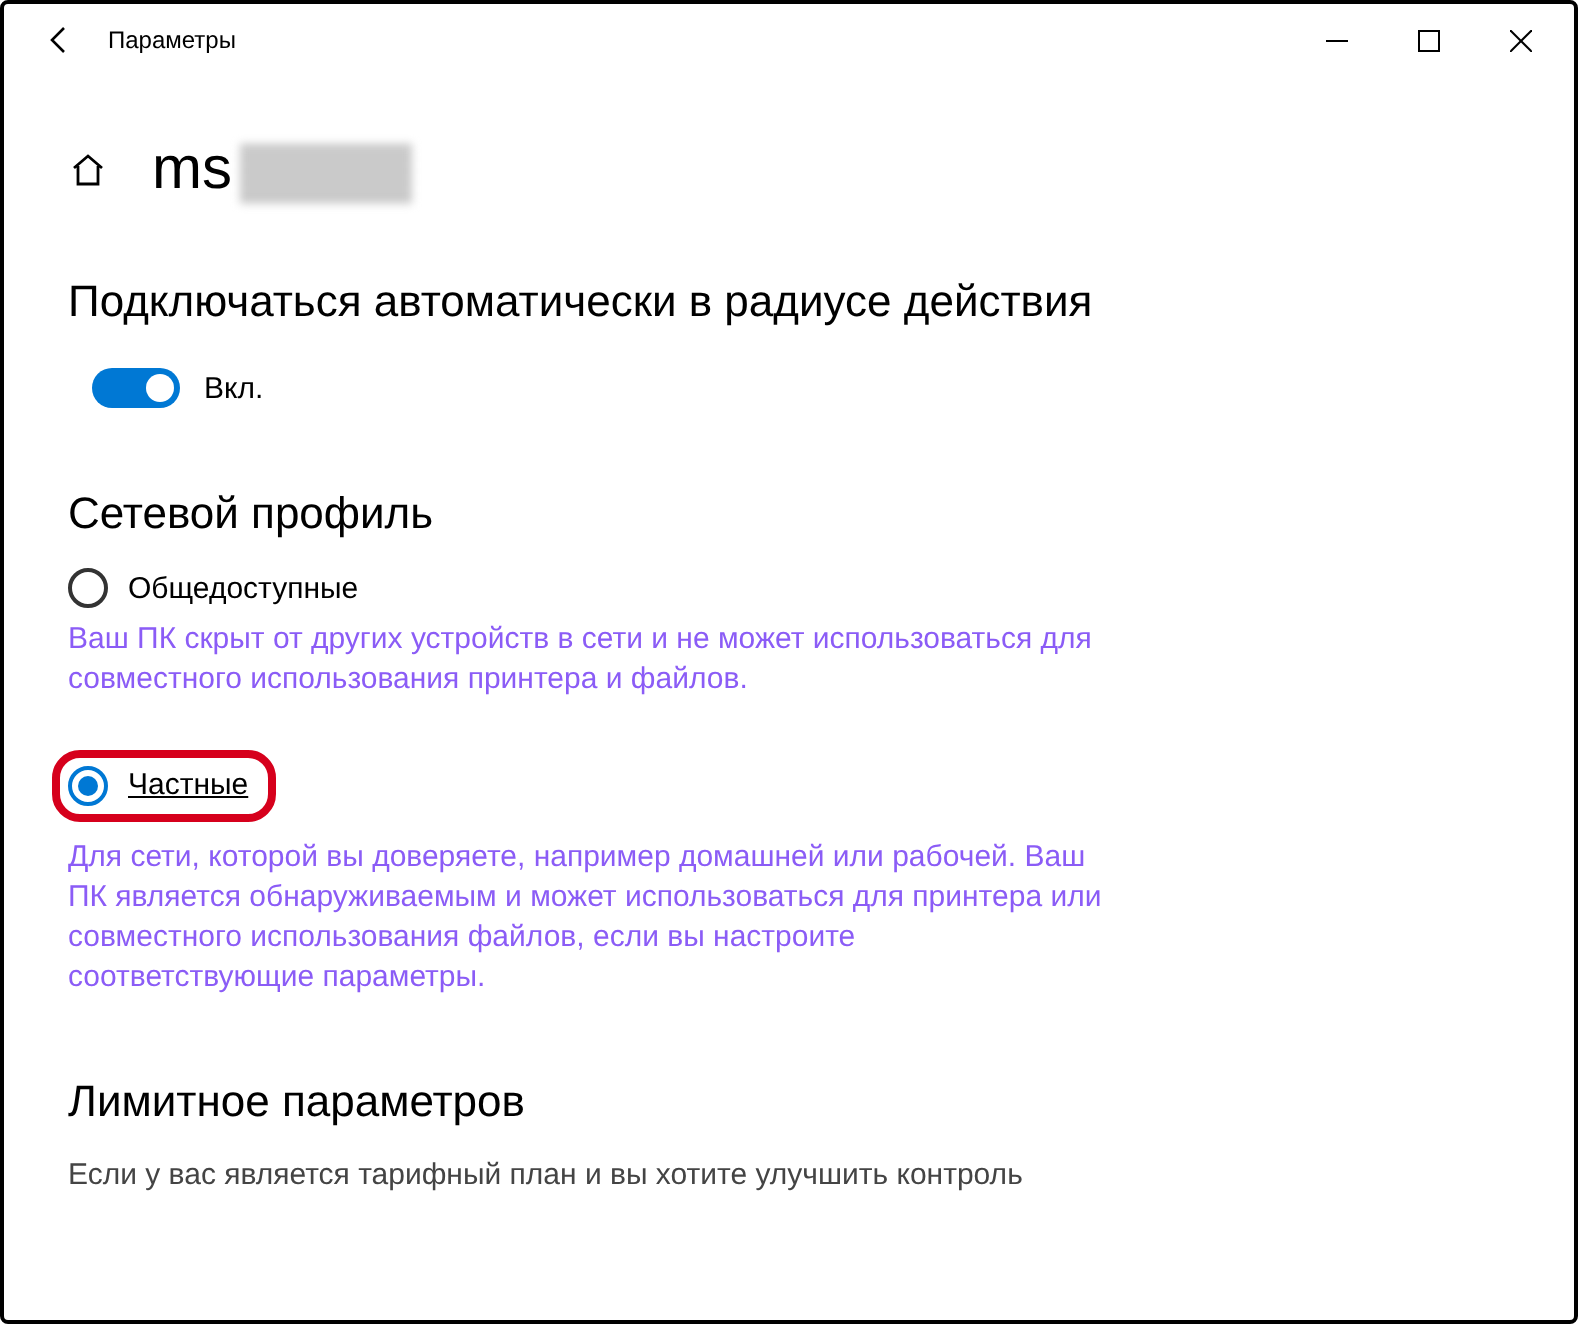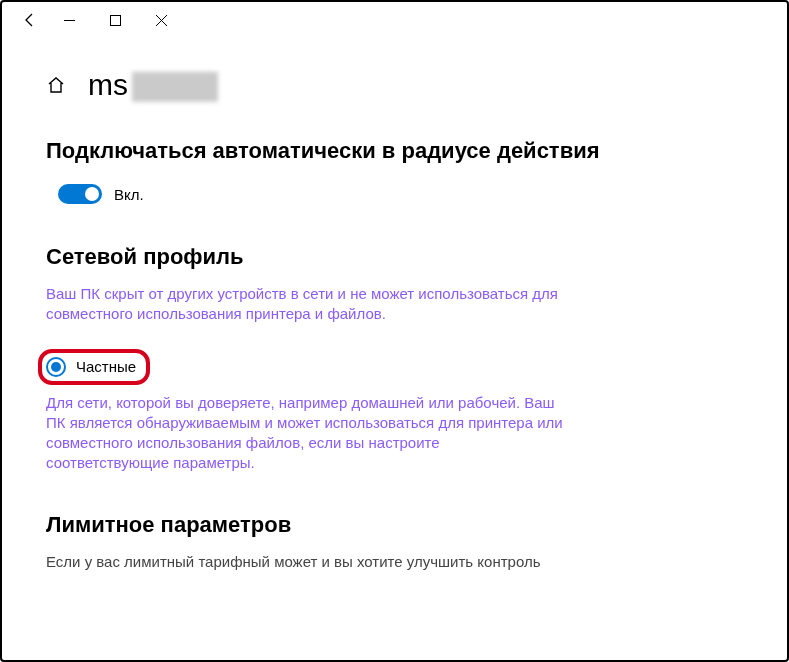--- a/index.html
+++ b/index.html
@@ -20,35 +20,35 @@
     align-items: center;
     height: 36px;
     padding: 0 4px 0 12px;
   }
   .titlebar .back { width: 32px; display:flex; align-items:center; justify-content:center; cursor:pointer; }
   .titlebar .title { font-size: 12px; margin-left: 8px; flex: 1; }
   .winbtns { display:flex; }
   .winbtn { width: 46px; height: 32px; display:flex; align-items:center; justify-content:center; cursor:pointer; }
   .winbtn svg { stroke:#000; stroke-width:1; fill:none; }
 
-  .content { padding: 12px 36px 0 44px; }
+  .content { padding: 12px 36px 0 32px; }
 
   .page-title-row { display:flex; align-items:center; margin: 18px 0 36px 0; }
   .home-icon { margin-right: 22px; display:flex; }
   .page-title { font-size: 30px; font-weight: 400; letter-spacing: 0; }
   .blurbox {
     display:inline-block;
     width: 86px; height: 30px;
     background: repeating-linear-gradient(0deg,#d0d0d0,#d0d0d0 3px,#c4c4c4 3px,#c4c4c4 6px);
     filter: blur(2px);
     vertical-align: bottom;
     margin-left: 4px;
   }
 
-  h2.section { font-size: 22px; font-weight: 700; margin: 0 0 14px 0; }
+  h2.section { font-size: 22px; font-weight: 400; margin: 0 0 14px 0; }
   h2.section.tight { margin-top: 38px; }
 
   .toggle-row { display:flex; align-items:center; margin: 20px 0 40px 12px; }
   .toggle {
     width: 44px; height: 20px; border-radius: 10px;
     background: #0078d4; position: relative; cursor:pointer;
     margin-right: 12px;
   }
   .toggle .knob {
     position:absolute; right:3px; top:3px; width:14px; height:14px;
@@ -71,33 +71,34 @@
   .link { color:#0066b4; font-size: 15px; cursor:pointer; margin-top: 4px; display:inline-block; }
 
   .highlight {
     border: 4px solid #d6001c;
     border-radius: 14px;
     padding: 4px 10px 4px 4px;
     display: inline-flex;
     align-items: center;
     margin: 6px 0 6px -8px;
   }
-  .highlight .radio-row { margin: 0; }
+  .highlight .radio-row { margin: 0; text-decoration: underline; }
 
   .cutoff { color:#444; }
 </style>
 </head>
 <body>
 
 <div class="titlebar">
   <div class="back">
     <svg width="16" height="16" viewBox="0 0 16 16">
         <path d="M10 2 L4 8 L10 14" fill="none" stroke="#000" stroke-width="1.3"></path>
       </svg>
   </div>
+  <div class="title">Параметры</div>
   <div class="winbtns">
     <div class="winbtn">
       <svg width="11" height="11">
           <line x1="0" y1="5.5" x2="11" y2="5.5"></line>
         </svg>
     </div>
     <div class="winbtn">
       <svg width="11" height="11">
           <rect x="0.5" y="0.5" width="10" height="10"></rect>
         </svg>
@@ -127,29 +128,33 @@
   <h2 class="section">Подключаться автоматически в радиусе действия</h2>
   <div class="toggle-row">
     <div class="toggle">
         <div class="knob"></div>
       </div>
     <span class="toggle-label">Вкл.</span>
   </div>
 
   <h2 class="section">Сетевой профиль</h2>
 
+  <div class="radio-row">
+    <span class="radio"></span>
+    <span class="radio-label">Общедоступные</span>
+  </div>
   <div class="desc">Ваш ПК скрыт от других устройств в сети и не может использоваться для совместного использования принтера и файлов.</div>
 
   <div class="highlight">
     <div class="radio-row">
       <span class="radio selected">
           <span class="dot"></span>
         </span>
       <span class="radio-label">Частные</span>
     </div>
   </div>
   <div class="desc">Для сети, которой вы доверяете, например домашней или рабочей. Ваш ПК является обнаруживаемым и может использоваться для принтера или совместного использования файлов, если вы настроите соответствующие параметры.</div>
 
 
   <h2 class="section tight">Лимитное параметров</h2>
-  <div class="desc cutoff">Если у вас лимитный тарифный может и вы хотите улучшить контроль</div>
+  <div class="desc cutoff">Если у вас является тарифный план и вы хотите улучшить контроль</div>
 
 </div>
 
 </body></html>

